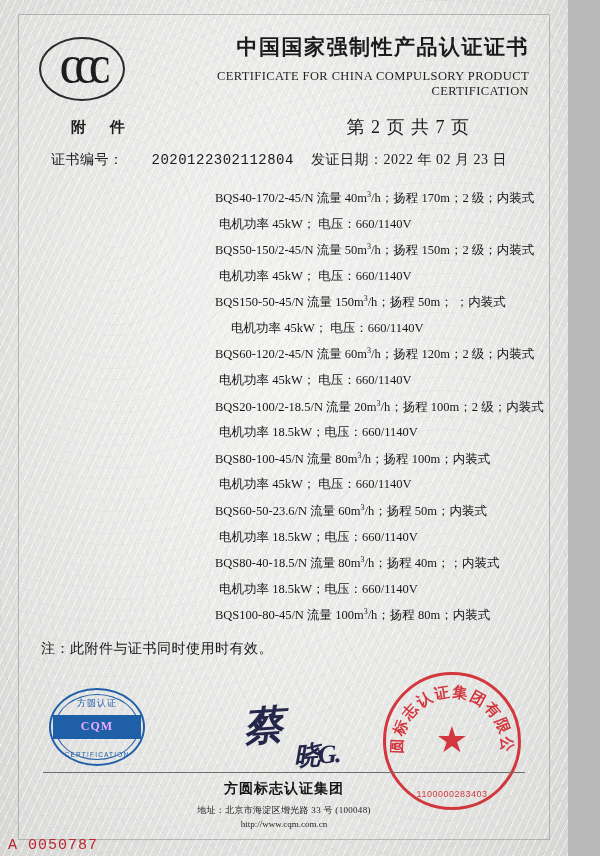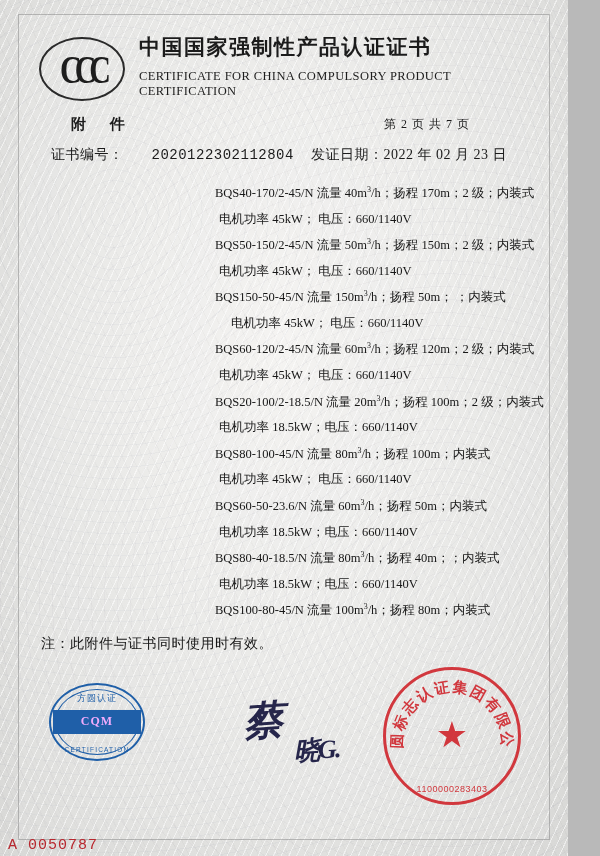--- a/index.html
+++ b/index.html
@@ -70,21 +70,21 @@
     font-size: 30px;
     letter-spacing: -7px;
     color: #1d1d1d;
     transform: scaleY(1.35);
   }
   .title-block {
     position: absolute;
     left: 120px;
     right: 20px;
     top: 18px;
-    text-align: left;
+    text-align: right;
   }
   .title-cn {
     font-family: "Liberation Serif", serif;
     font-size: 21px;
     font-weight: bold;
     letter-spacing: 1.5px;
     color: #1b1b1b;
   }
   .title-en {
     margin-top: 8px;
@@ -108,21 +108,21 @@
     color: #1b1b1b;
   }
   .attach-label {
     font-family: "Liberation Serif", serif;
     font-size: 15px;
     font-weight: bold;
     letter-spacing: 10px;
     padding-left: 22px;
   }
   .page-no {
-    font-size: 12px;
+    font-size: 18px;
     letter-spacing: 1px;
     margin-right: 55px;
   }
   .meta-row2 {
     display: flex;
     align-items: baseline;
     justify-content: space-between;
     margin-top: 12px;
     font-size: 14px;
     color: #1b1b1b;
@@ -415,17 +415,23 @@
           </defs>
           <text>
             <textPath href="#arcpath" startOffset="50%" text-anchor="middle" id="arc-label">方圆标志认证集团有限公司</textPath>
           </text>
         </svg>
         <div class="star">★</div>
         <div class="seal-code">1100000283403</div>
       </div>
     </div>
 
+    <div class="footer">
+      <hr>
+      <div class="org">方圆标志认证集团</div>
+      <div class="addr">地址：北京市海淀区增光路 33 号 (100048)</div>
+      <div class="url">http://www.cqm.com.cn</div>
+    </div>
 
   </div>
 
   <div class="serial">A 0050787</div>
 </div>
 
 </body></html>

